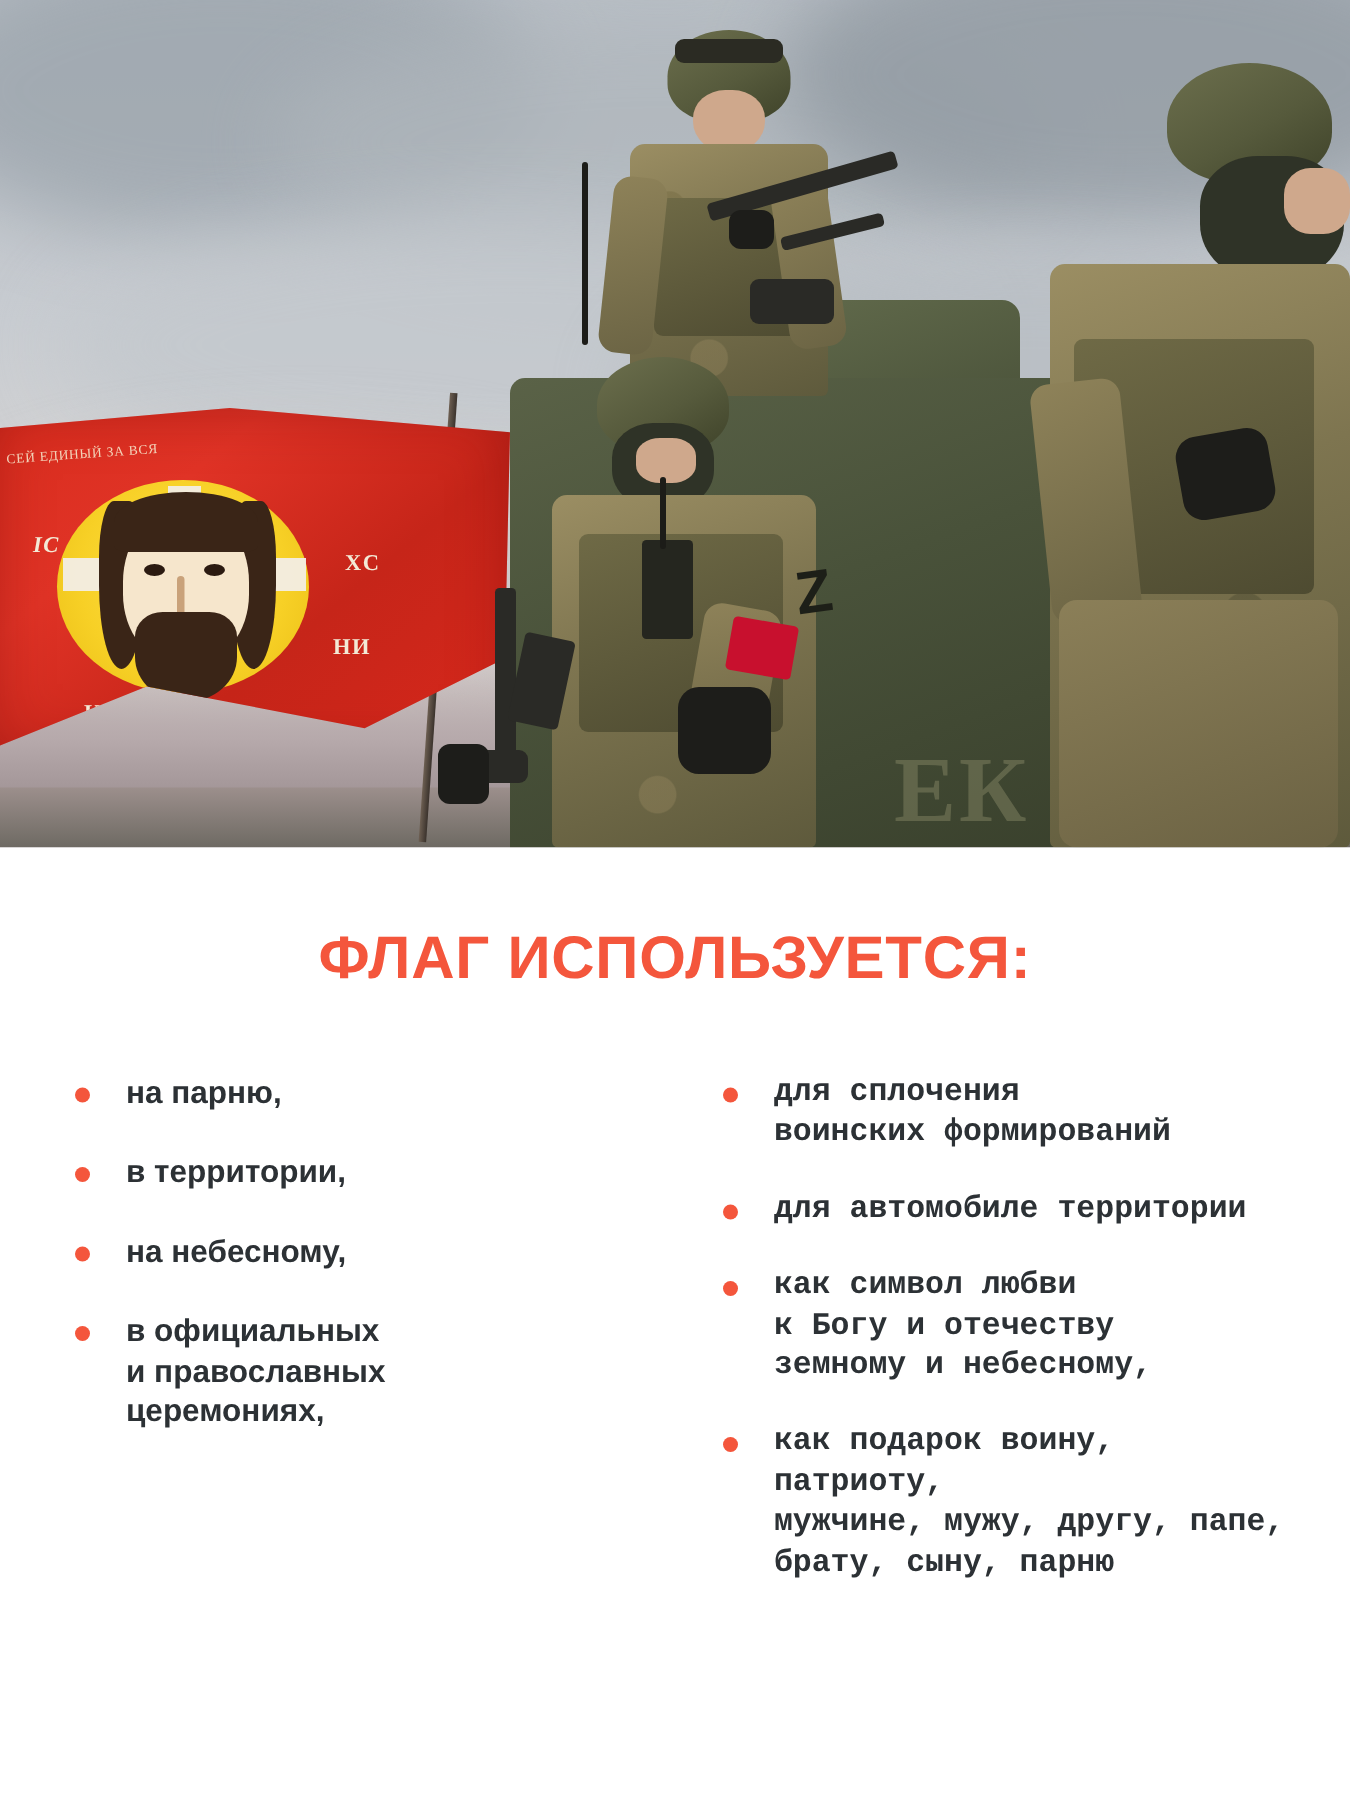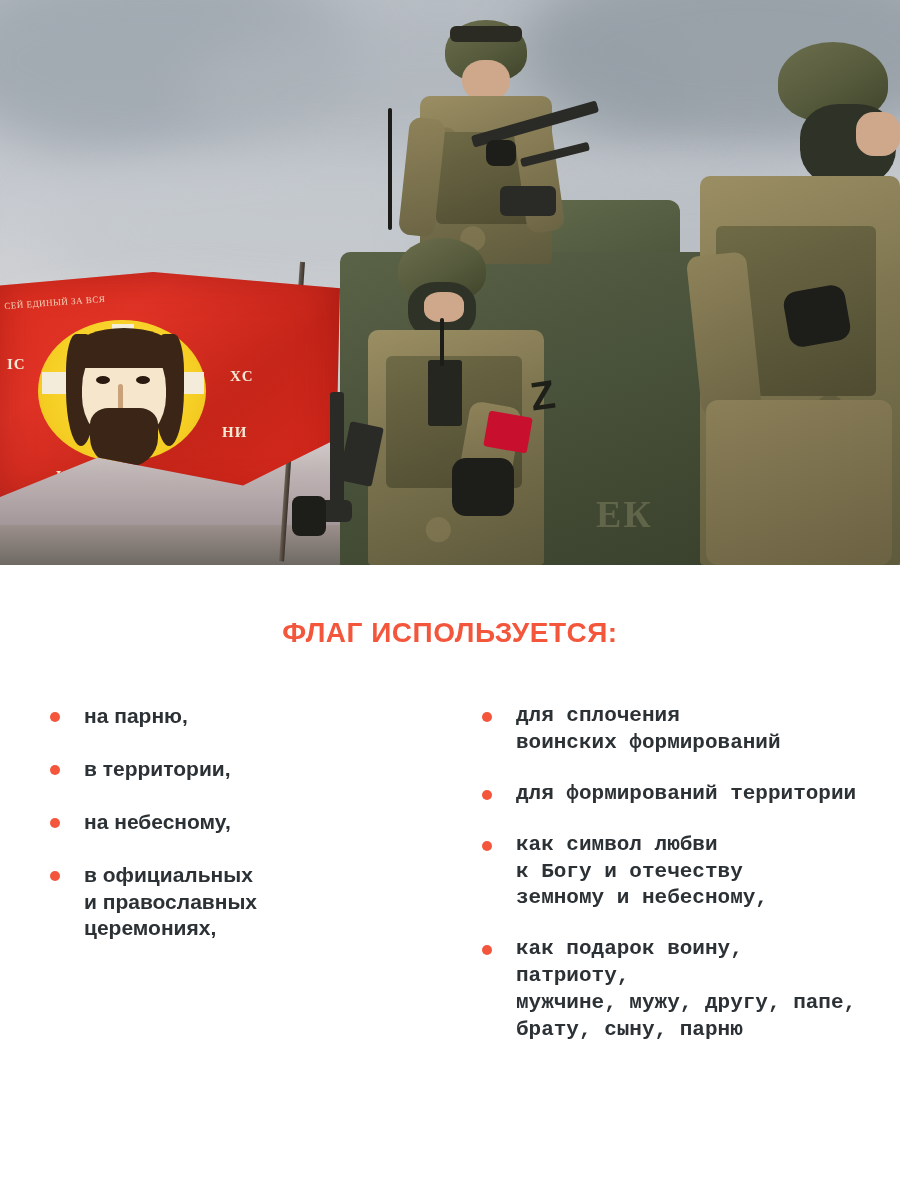--- a/index.html
+++ b/index.html
@@ -143,21 +143,21 @@
     border-radius: 3px;
   }
   .flag-letter {
     position: absolute;
     color: #f3ead6;
     font-family: "Liberation Serif", serif;
     font-weight: bold;
     font-size: 15px;
     letter-spacing: 1px;
   }
-  .fl-ic-l { left: 13px; top: 84px; }
+  .fl-ic-l { left: 28px; top: 84px; font-style: italic; }
   .fl-ic-r { left: 236px; top: 96px; }
   .fl-ni  { left: 228px; top: 152px; }
   .fl-ka  { left: 62px; top: 196px; }
   .flag-top-text {
     position: absolute;
     left: 10px;
     top: 22px;
     width: 200px;
     color: #f6e3c8;
     font-family: "Liberation Serif", serif;
@@ -204,21 +204,21 @@
     width: 22px;
     height: 38px;
     background: #3c4330;
     border-radius: 4px;
   }
   .veh-mark {
     position: absolute;
     left: 596px;
     top: 492px;
     font-family: "Liberation Serif", serif;
-    font-size: 38px;
+    font-size: 62px;
     color: #7d7f5f;
     opacity: 0.55;
     font-weight: bold;
     letter-spacing: 2px;
   }
   .z-mark {
     position: absolute;
     left: 530px;
     top: 372px;
     width: 40px;
@@ -306,21 +306,21 @@
     left: 0;
     top: 565px;
     width: 900px;
     height: 635px;
     background: #ffffff;
   }
   .title {
     margin: 0;
     padding-top: 52px;
     text-align: center;
-    font-size: 28px;
+    font-size: 40px;
     font-weight: bold;
     color: #f4563c;
     letter-spacing: 0.5px;
   }
   .columns {
     display: flex;
     padding: 54px 34px 0 34px;
     box-sizing: border-box;
     gap: 16px;
   }
@@ -451,21 +451,21 @@
         <ul class="list">
           <li><span>на парню,</span></li>
           <li><span>в территории,</span></li>
           <li><span>на небесному,</span></li>
           <li><span>в официальных<br>и православных<br>церемониях,</span></li>
         </ul>
       </div>
       <div class="col col-right">
         <ul class="list">
           <li><span>для сплочения<br>воинских формирований</span></li>
-          <li><span>для формирований территории</span></li>
+          <li><span>для автомобиле территории</span></li>
           <li><span>как символ любви<br>к Богу и отечеству<br>земному и небесному,</span></li>
           <li><span>как подарок воину, патриоту,<br>мужчине, мужу, другу, папе,<br>брату, сыну, парню</span></li>
         </ul>
       </div>
     </div>
   </div>
 
 </div>
 
 </body></html>

